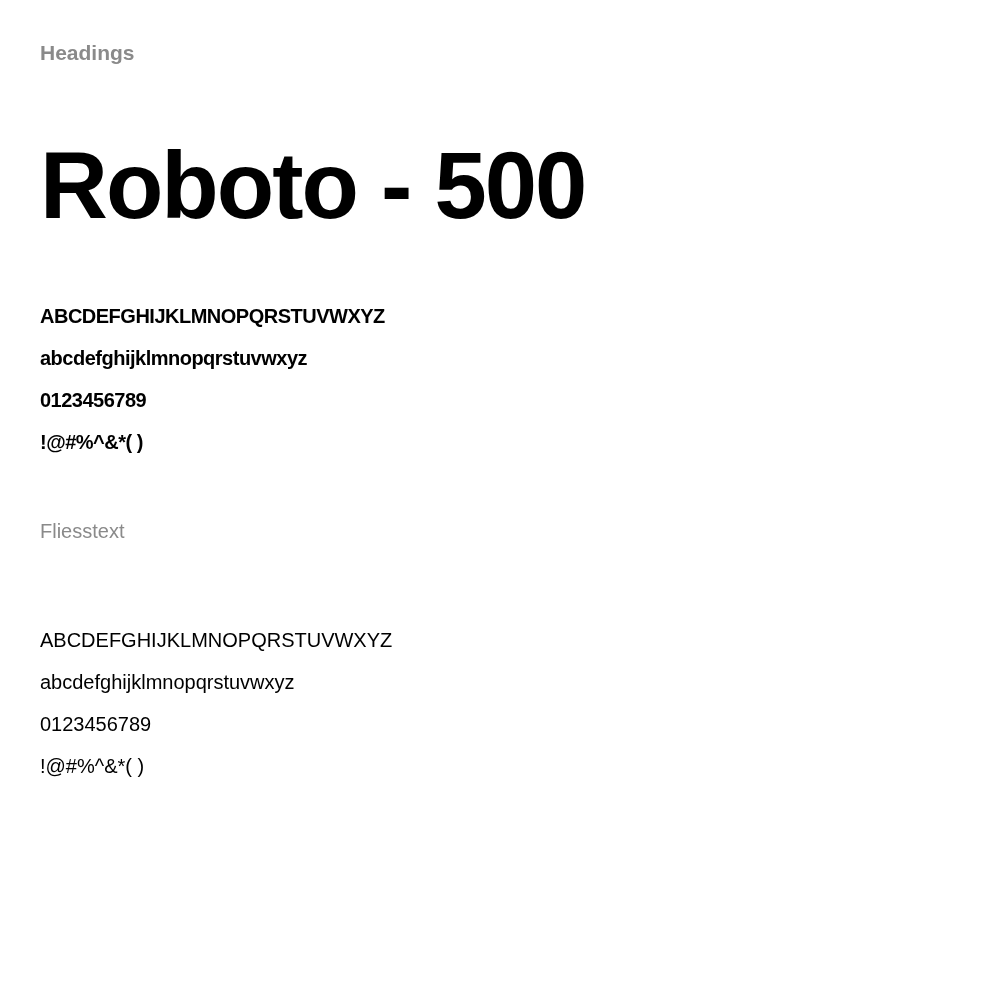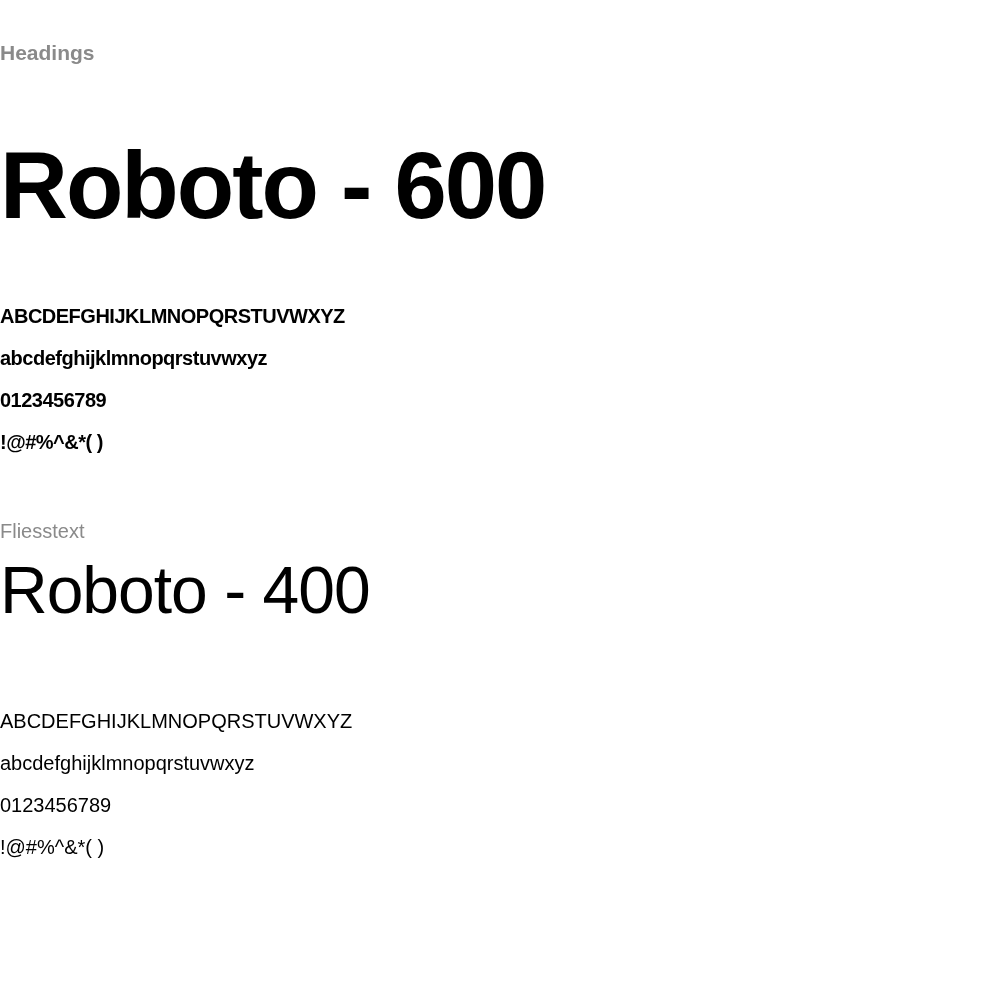--- a/index.html
+++ b/index.html
@@ -4,20 +4,21 @@
 <style>
   * { margin: 0; padding: 0; box-sizing: border-box; }
   html, body {
     width: 1000px;
     height: 1000px;
     background: #ffffff;
     font-family: "Liberation Sans", sans-serif;
     overflow: hidden;
   }
   .page {
+    padding-left: 40px;
     padding-right: 40px;
   }
   .section-label {
     color: #8a8a8a;
     font-size: 21px;
     line-height: 22px;
     font-weight: 700;
   }
   .section-label.regular {
     font-weight: 400;
@@ -65,34 +66,33 @@
   }
 </style>
 </head>
 <body>
 
 <div class="page">
 
   <section>
     <div class="section-label label-headings">Headings</div>
 
-    <h1 class="display-heavy">Roboto - 600</h1>
+    <h1 class="display-heavy">Roboto - 500</h1>
 
     <div class="specimen bold">
       <div>ABCDEFGHIJKLMNOPQRSTUVWXYZ</div>
       <div>abcdefghijklmnopqrstuvwxyz</div>
       <div>0123456789</div>
       <div>!@#%^&amp;*( )</div>
     </div>
   </section>
 
   <section>
     <div class="section-label regular label-fliesstext">Fliesstext</div>
 
-    <h2 class="display-regular">Roboto - 400</h2>
 
     <div class="specimen regular">
       <div>ABCDEFGHIJKLMNOPQRSTUVWXYZ</div>
       <div>abcdefghijklmnopqrstuvwxyz</div>
       <div>0123456789</div>
       <div>!@#%^&amp;*( )</div>
     </div>
   </section>
 
 </div>

